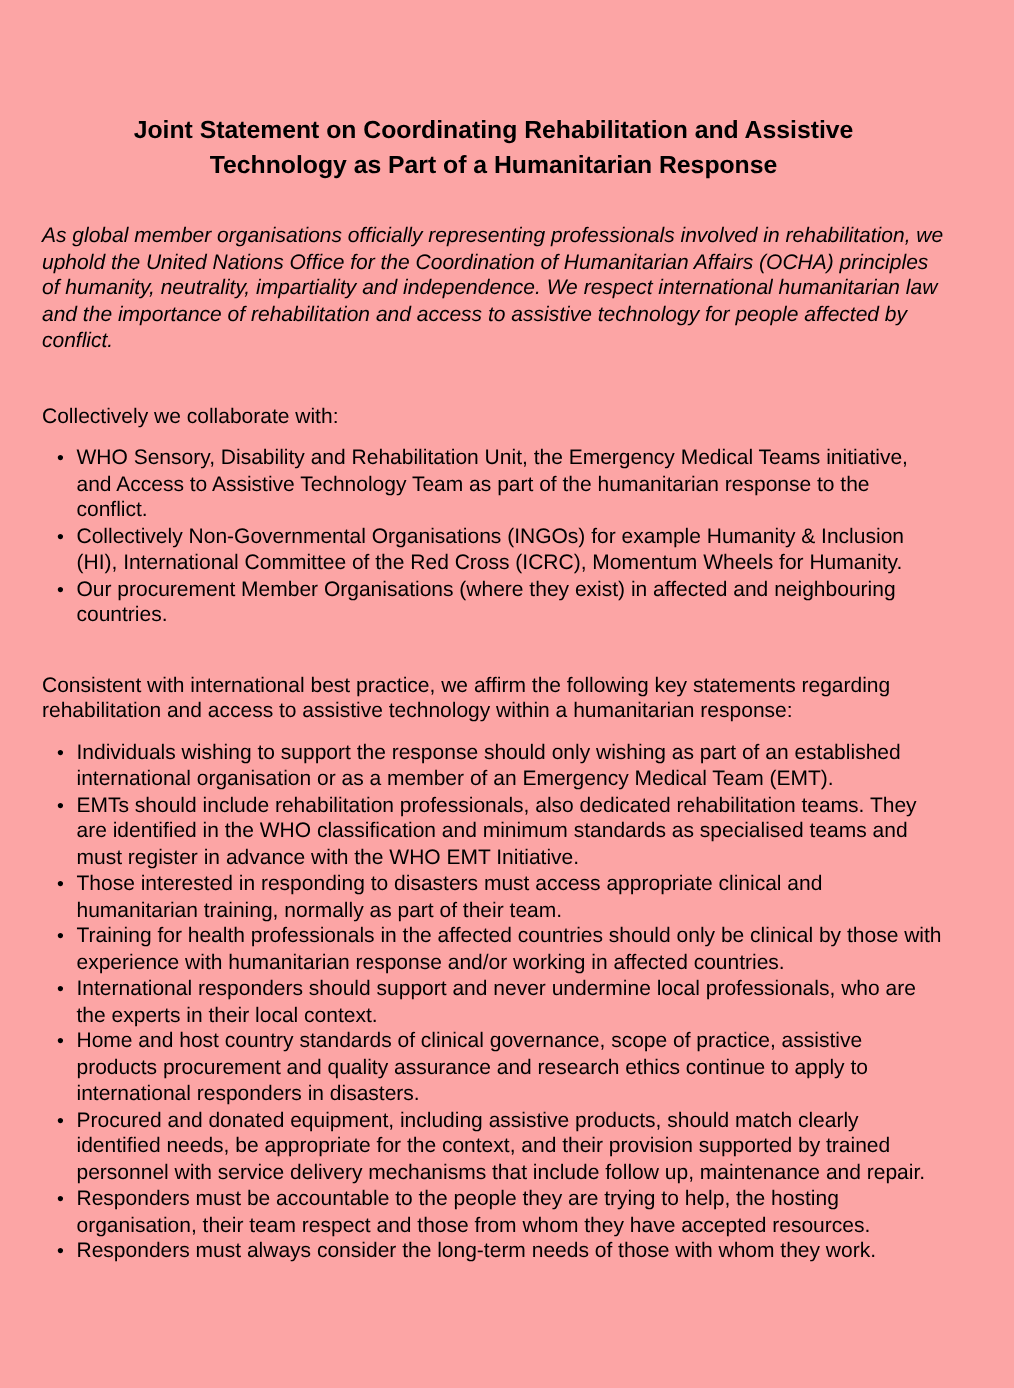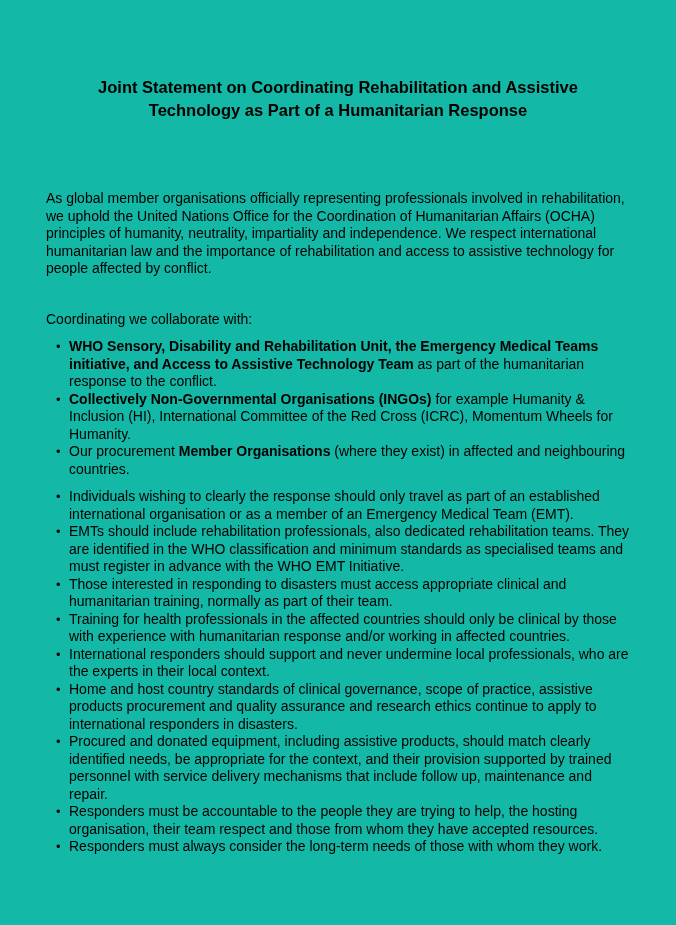--- a/index.html
+++ b/index.html
@@ -11,88 +11,89 @@
     width: 676px;
     height: 925px;
     font-family: "Liberation Sans", sans-serif;
     color: #000000;
     overflow: hidden;
   }
   .page {
     box-sizing: border-box;
     width: 676px;
     height: 925px;
-    background: #14b8a6;
-    padding: 76px 46px 0 46px;
+    background: #fca5a5;
+    padding: 76px 46px 0 28px;
   }
   .doc-title {
     font-size: 16.5px;
     font-weight: bold;
     line-height: 23px;
     text-align: center;
     max-width: 505px;
     margin: 0 auto;
     color: #000000;
   }
   .para {
     font-size: 14px;
     line-height: 17.5px;
     margin: 0;
     color: #000000;
   }
-  .intro-para { margin-top: 68px; }
+  .intro-para { margin-top: 26px; font-style: italic; }
   .collab-heading { margin-top: 33px; }
   .statements-intro { margin-top: 29px; }
   .bullet-list {
     list-style: none;
     margin: 10px 0 0 0;
     padding: 0;
     font-size: 14px;
     line-height: 17.5px;
   }
   .bullet-item { display: flex; }
   .marker {
     flex: 0 0 13px;
     width: 13px;
     margin-left: 10px;
     font-size: 13px;
   }
   .item-text { flex: 1; }
-  .b { font-weight: bold; }
+  .b { font-weight: normal; }
 </style>
 </head>
 <body>
 
 <div class="page">
   <h1 class="doc-title">Joint Statement on Coordinating Rehabilitation and Assistive Technology as Part of a Humanitarian Response</h1>
 
   <p class="para intro-para">As global member organisations officially representing professionals involved in rehabilitation, we uphold the United Nations Office for the Coordination of Humanitarian Affairs (OCHA) principles of humanity, neutrality, impartiality and independence. We respect international humanitarian law and the importance of rehabilitation and access to assistive technology for people affected by conflict.</p>
 
-  <p class="para collab-heading">Coordinating we collaborate with:</p>
+  <p class="para collab-heading">Collectively we collaborate with:</p>
 
   <ul class="bullet-list" id="collab-list">
       <li class="bullet-item">
         <span class="marker">•</span>
         <span class="item-text"><span class="b">WHO Sensory, Disability and Rehabilitation Unit, the Emergency Medical Teams initiative, and Access to Assistive Technology Team</span><span> as part of the humanitarian response to the conflict.</span></span>
       </li>
       <li class="bullet-item">
         <span class="marker">•</span>
         <span class="item-text"><span class="b">Collectively Non-Governmental Organisations (INGOs)</span><span> for example Humanity &amp; Inclusion (HI), International Committee of the Red Cross (ICRC), Momentum Wheels for Humanity.</span></span>
       </li>
       <li class="bullet-item">
         <span class="marker">•</span>
         <span class="item-text"><span>Our procurement </span><span class="b">Member Organisations</span><span> (where they exist) in affected and neighbouring countries.</span></span>
       </li>
     </ul>
 
+  <p class="para statements-intro">Consistent with international best practice, we affirm the following key statements regarding rehabilitation and access to assistive technology within a humanitarian response:</p>
 
   <ul class="bullet-list" id="statements-list">
       <li class="bullet-item">
         <span class="marker">•</span>
-        <span class="item-text"><span>Individuals wishing to clearly the response should only travel as part of an established international organisation or as a member of an Emergency Medical Team (EMT).</span></span>
+        <span class="item-text"><span>Individuals wishing to support the response should only wishing as part of an established international organisation or as a member of an Emergency Medical Team (EMT).</span></span>
       </li>
       <li class="bullet-item">
         <span class="marker">•</span>
         <span class="item-text"><span>EMTs should include rehabilitation professionals, also dedicated rehabilitation teams. They are identified in the WHO classification and minimum standards as specialised teams and must register in advance with the WHO EMT Initiative.</span></span>
       </li>
       <li class="bullet-item">
         <span class="marker">•</span>
         <span class="item-text"><span>Those interested in responding to disasters must access appropriate clinical and humanitarian training, normally as part of their team.</span></span>
       </li>
       <li class="bullet-item">

